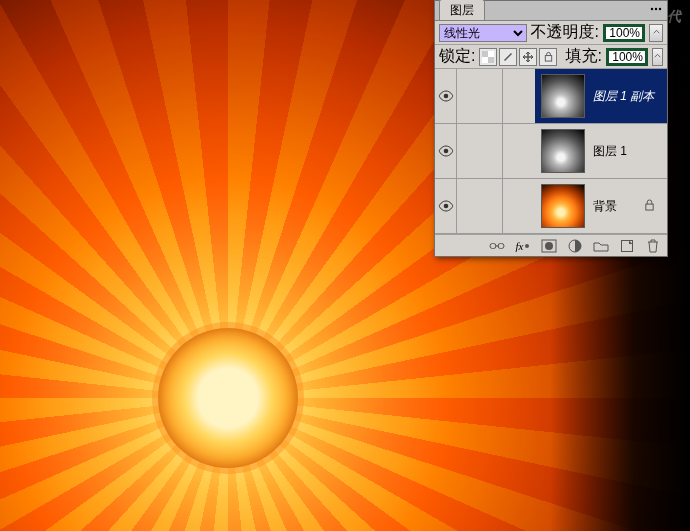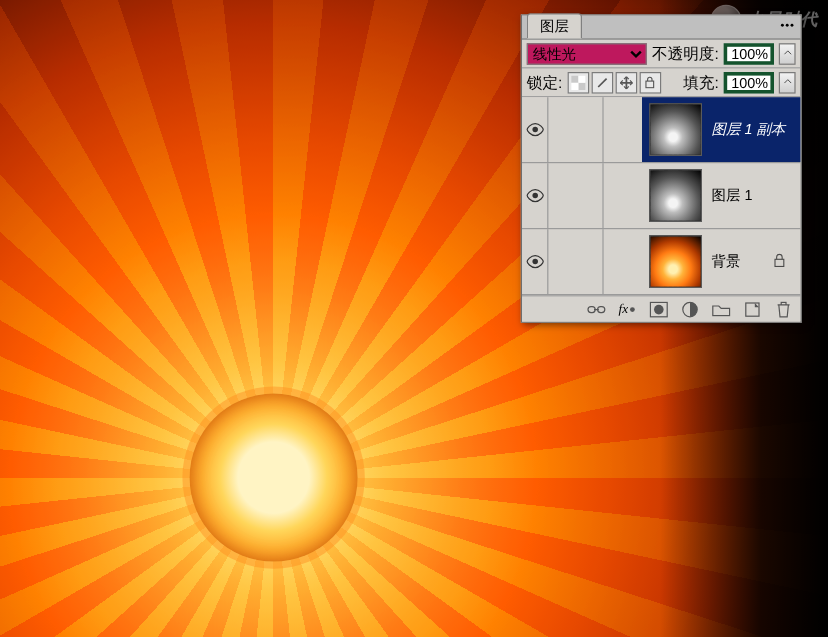--- a/index.html
+++ b/index.html
@@ -62,21 +62,21 @@
   .watermark span {
     color:#d8d8d8;
     font-size:14px;
     font-style:italic;
     font-weight:bold;
     letter-spacing:1px;
   }
 
   .panel {
     position:absolute;
-    top:12px; left:434px;
+    top:0; left:434px;
     width:234px;
     background:#d6d3ce;
     border:1px solid #6e6e6e;
     box-shadow: 2px 2px 6px rgba(0,0,0,.5);
     display:flex;
     flex-direction:column;
   }
   .panel-tabs {
     height:20px;
     display:flex;
@@ -107,24 +107,24 @@
     height:24px;
     padding:0 4px;
     border-bottom:1px solid #a0a0a0;
     gap:4px;
   }
   .row.opts { height:24px; }
   select.blend {
     flex:1;
     height:18px;
     font-size:12px;
-    background:#be185d;
+    background:#c4b5fd;
     border:1px solid #7b7b7b;
   }
-  .lbl { font-size:13px; white-space:nowrap; }
+  .lbl { font-size:16px; white-space:nowrap; }
   .pct {
     width:42px;
     height:18px;
     border:3px solid #14532d;
     background:#fff;
     font-size:12px;
     text-align:right;
     padding-right:2px;
   }
   .tinybtn {

